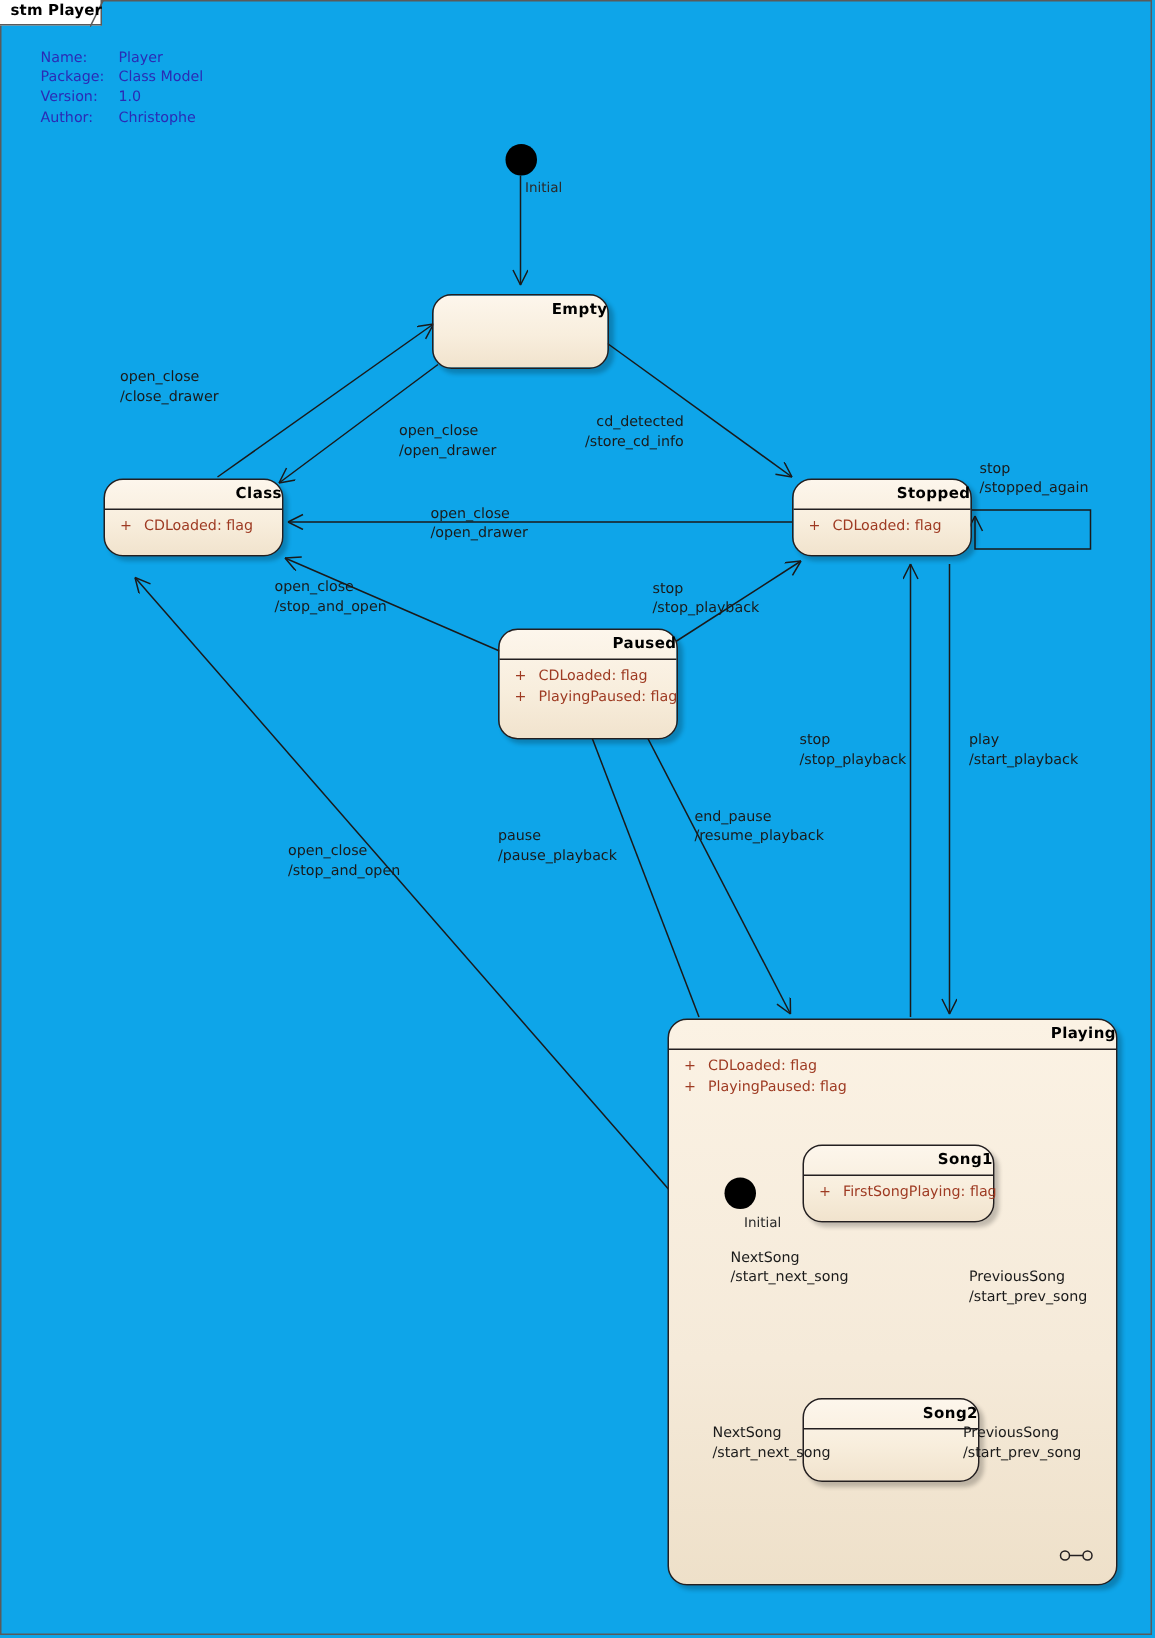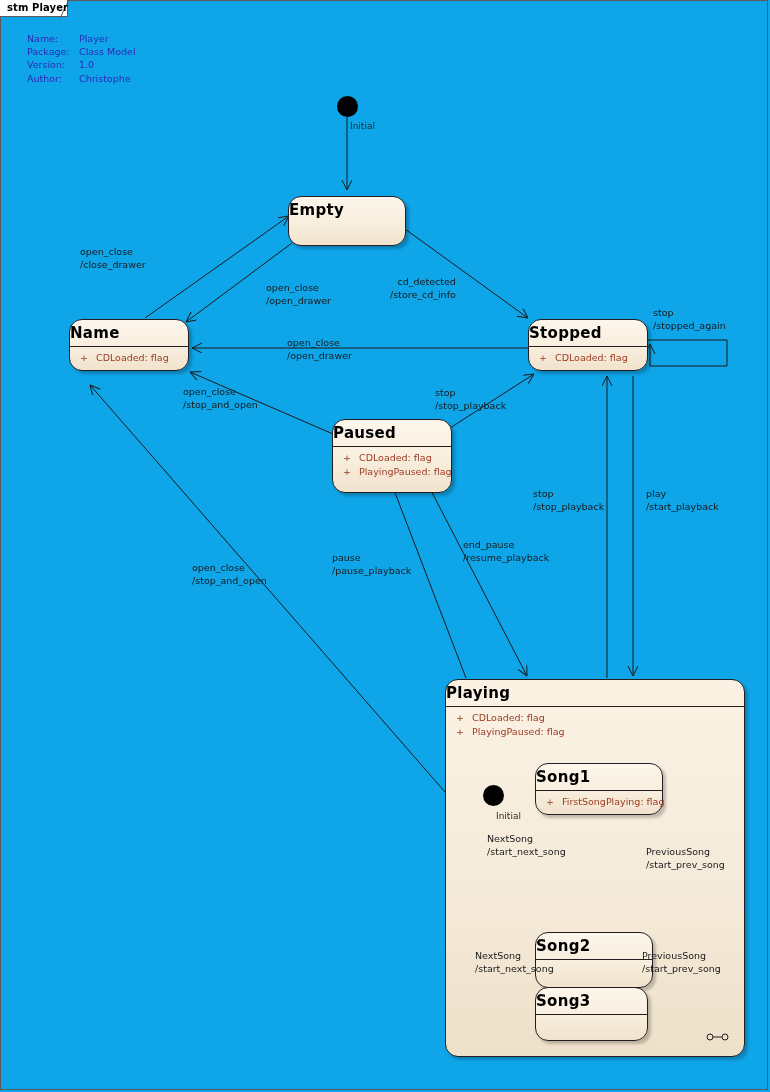--- a/index.html
+++ b/index.html
@@ -82,22 +82,22 @@
     box-sizing: border-box;
     border: 1px solid #231f20;
     border-radius: 13px;
     background: linear-gradient(180deg,#fdf6ec 0%, #f8eedd 55%, #f1e3cd 100%);
     box-shadow: 3px 3px 3px rgba(0,0,0,0.22);
   }
   .state.composite {
     background: linear-gradient(180deg,#fbf2e4 0%,#f5ead9 60%,#eee0c9 100%);
   }
   .state .title {
-    text-align: left;
-    font-size: 15px;
+    text-align: right;
+    font-size: 10px;
     font-weight: bold;
     color: #000;
     padding-top: 4px;
     letter-spacing: .3px;
     white-space: nowrap;
   }
   .state .divider {
     border-top: 1px solid #231f20;
     margin-top: 4px;
   }
@@ -231,21 +231,21 @@
   </svg>
 
   <div class="initial-node" style="left:337px; top:96px; width:21px; height:21px;"></div>
   <div class="initial-label" style="left:334px; top:121px;">Initial</div>
 
   <div class="state" style="left:288px; top:196px; width:118px; height:50px;">
     <div class="title">Empty</div>
   </div>
 
   <div class="state" style="left:69px; top:319px; width:120px; height:52px;">
-    <div class="title">Name</div>
+    <div class="title">Class</div>
     <div class="divider"></div>
     <div class="attrs">
       <div class="attr">
         <span class="vis">+</span><span>CDLoaded:  flag</span>
       </div>
     </div>
   </div>
 
   <div class="state" style="left:528px; top:319px; width:120px; height:52px;">
     <div class="title">Stopped</div>
@@ -302,24 +302,20 @@
         <span class="vis">+</span><span>FirstSongPlaying:  flag</span>
       </div>
     </div>
   </div>
 
   <div class="state" style="left:535px; top:932px; width:118px; height:56px;">
     <div class="title">Song2</div>
     <div class="divider"></div>
   </div>
 
-  <div class="state" style="left:535px; top:987px; width:113px; height:54px;">
-    <div class="title">Song3</div>
-    <div class="divider"></div>
-  </div>
 
   <div class="tlabel" style="left:80px; top:245px;">
     <div>open_close</div>
     <div>/close_drawer</div>
   </div>
 
   <div class="tlabel" style="left:266px; top:281px;">
     <div>open_close</div>
     <div>/open_drawer</div>
   </div>

